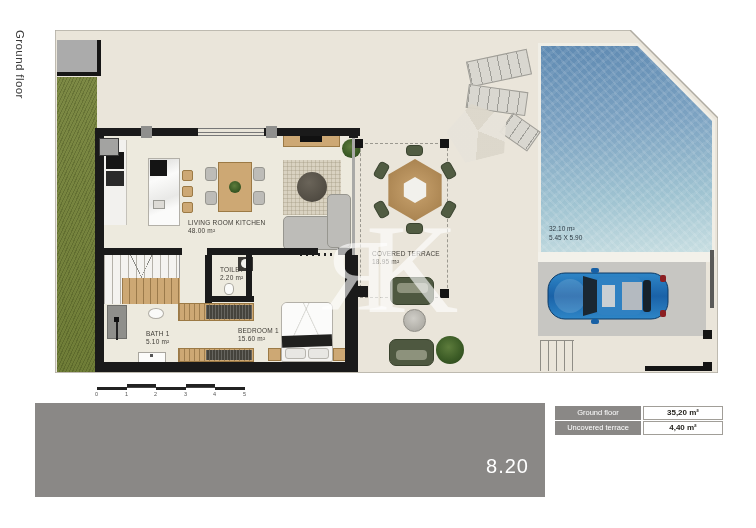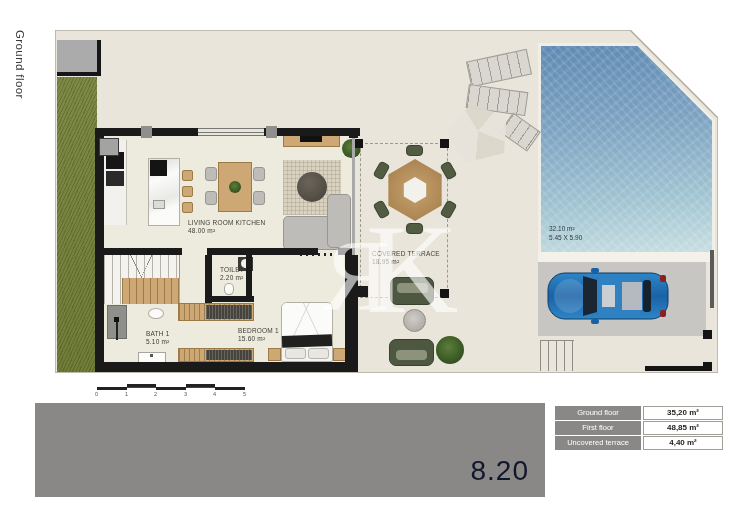--- a/index.html
+++ b/index.html
@@ -105,21 +105,21 @@
   
   .room-label{font-size:6.5px;line-height:1.3;color:#3f3c36;letter-spacing:.2px;white-space:nowrap;}
   .floor-title{left:14px;top:30px;font-size:11.5px;color:#3a3a3a;letter-spacing:.4px;
     writing-mode:vertical-rl;}
   
   .scale-line{left:97px;top:387px;width:148px;height:1px;background:#444;}
   .scale-seg{height:3px;background:#222;}
   .scale-num{font-size:5.5px;color:#555;top:391px;}
   
   .section-bar{left:35px;top:403px;width:510px;height:94px;background:#8a8886;}
-  .dim-label{position:absolute;right:16px;top:52px;font-size:28px;color:#0f172a;letter-spacing:1px;}
+  .dim-label{position:absolute;right:16px;top:52px;font-size:20px;color:#ffffff;letter-spacing:1px;}
   .sum-table{left:555px;top:406px;width:168px;display:flex;flex-direction:column;gap:1.5px;}
   .sum-row{display:flex;gap:2px;height:13.5px;}
   .sum-label{width:86px;background:#8a8886;color:#fff;font-size:7.5px;display:flex;align-items:center;justify-content:center;}
   .sum-value{flex:1;background:#fff;border:1px solid #a19e98;color:#26241f;font-size:8px;font-weight:bold;
     display:flex;align-items:center;justify-content:center;box-sizing:border-box;}
   
   .watermark{left:322px;top:205px;width:140px;height:140px;color:rgba(255,255,255,.62);
     font-family:"Liberation Serif", serif;pointer-events:none;}
   .wm-r{position:absolute;left:0;top:20px;font-size:102px;transform:scaleX(-1);display:inline-block;line-height:1;}
   .wm-k{position:absolute;left:44px;top:0;font-size:128px;line-height:1;}
@@ -309,20 +309,16 @@
 <div class="abs section-bar">
   <span class="dim-label">8.20</span>
 </div>
 
 <div class="abs sum-table">
   <div class="sum-row">
     <div class="sum-label">Ground floor</div>
     <div class="sum-value">35,20 m²</div>
   </div>
   <div class="sum-row">
-    <div class="sum-label">First floor</div>
-    <div class="sum-value">48,85 m²</div>
-  </div>
-  <div class="sum-row">
     <div class="sum-label">Uncovered terrace</div>
     <div class="sum-value">4,40 m²</div>
   </div>
 </div>
 
 </body></html>

